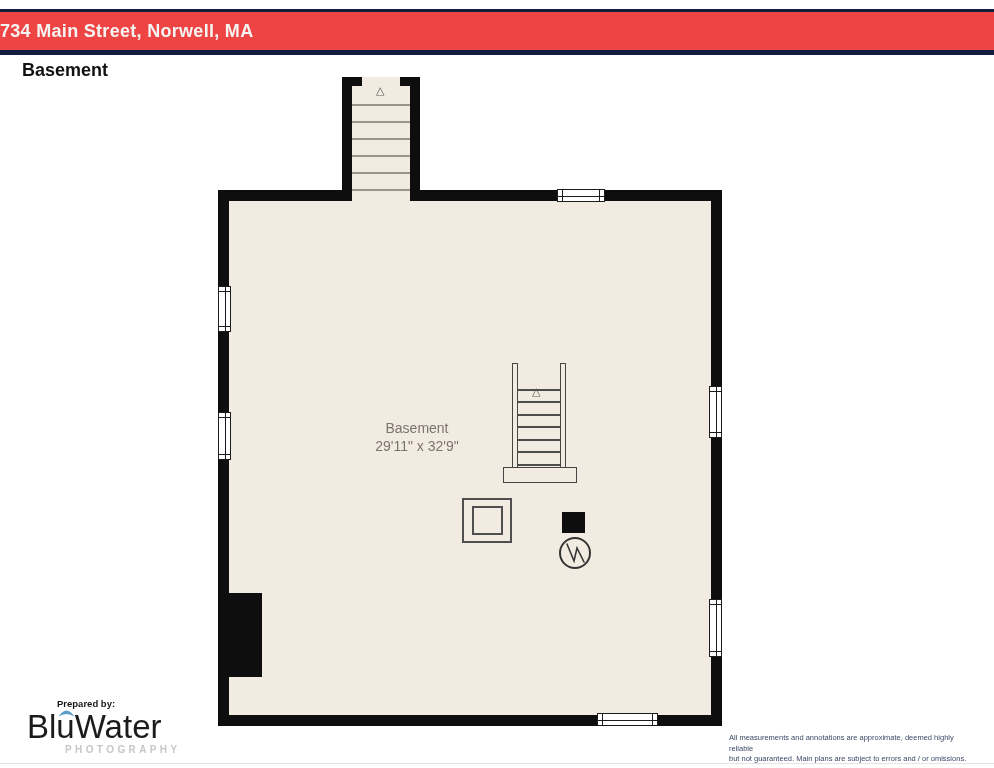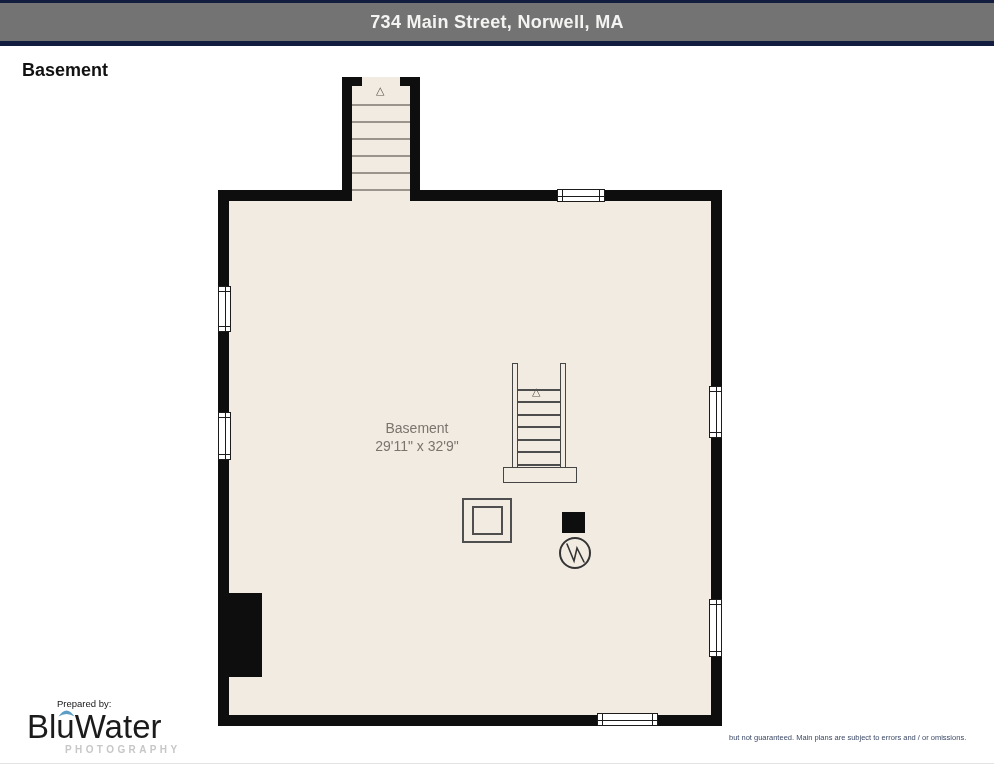--- a/index.html
+++ b/index.html
@@ -6,25 +6,25 @@
   html, body { width: 994px; height: 768px; }
   body {
     font-family: "Liberation Sans", sans-serif;
     background: #ffffff;
     position: relative;
     overflow: hidden;
   }
 
   
   .topbar {
-    position: absolute; left: 0; top: 0; width: 994px; height: 46px;
-    background: #737373;
+    position: absolute; left: 0; top: 9px; width: 994px; height: 46px;
+    background: #ef4444;
     border-top: 3px solid #131d40;
     border-bottom: 5px solid #131d40;
-    display: flex; align-items: center; justify-content: center;
+    display: flex; align-items: center; 
   }
   .topbar span {
     color: #f4f4f2; font-size: 18px; font-weight: bold; letter-spacing: 0.3px;
   }
 
   .floor-label {
     position: absolute; left: 22px; top: 60px;
     font-size: 18px; font-weight: bold; color: #111111;
   }
 
@@ -70,21 +70,21 @@
   .chimney { position: absolute; left: 220px; top: 593px; width: 42px; height: 84px; background: #0e0e0e; }
   .wheater { position: absolute; left: 558px; top: 536px; width: 34px; height: 34px; }
 
   
   .room-label {
     position: absolute; left: 337px; top: 419px; width: 160px;
     text-align: center; color: #7b746d; font-size: 14px; line-height: 18px;
   }
 
   
-  .prepared-by { position: absolute; left: 57px; top: 698px; font-size: 9.5px; font-weight: normal; color: #161616; }
+  .prepared-by { position: absolute; left: 57px; top: 698px; font-size: 9.5px; font-weight: bold; color: #161616; }
   .brand {
     position: absolute; left: 27px; top: 708px;
     font-size: 33px; font-weight: 400; color: #1b1b1b; letter-spacing: 0px;
   }
   .brand-accent { position: absolute; left: 58px; top: 709px; width: 17px; height: 8px; }
   .brand-sub {
     position: absolute; left: 65px; top: 744px;
     font-size: 10px; letter-spacing: 3.4px; color: #c7c7c7; font-weight: bold;
   }
   .disclaimer {
@@ -177,16 +177,17 @@
 </div>
 
 <div class="prepared-by">Prepared by:</div>
 <div class="brand">BluWater</div>
 <svg class="brand-accent" viewBox="0 0 17 8">
   <path d="M0.5,7.5 Q8.5,-4.5 16.5,7.5 Q8.5,2.5 0.5,7.5 Z" fill="#5b9dc4"></path>
 </svg>
 <div class="brand-sub">PHOTOGRAPHY</div>
 
 <div class="disclaimer">
+  <div>All measurements and annotations are approximate, deemed highly reliable</div>
   <div>but not guaranteed. Main plans are subject to errors and / or omissions.</div>
 </div>
 
 <div class="bottom-rule"></div>
 
 </body></html>

